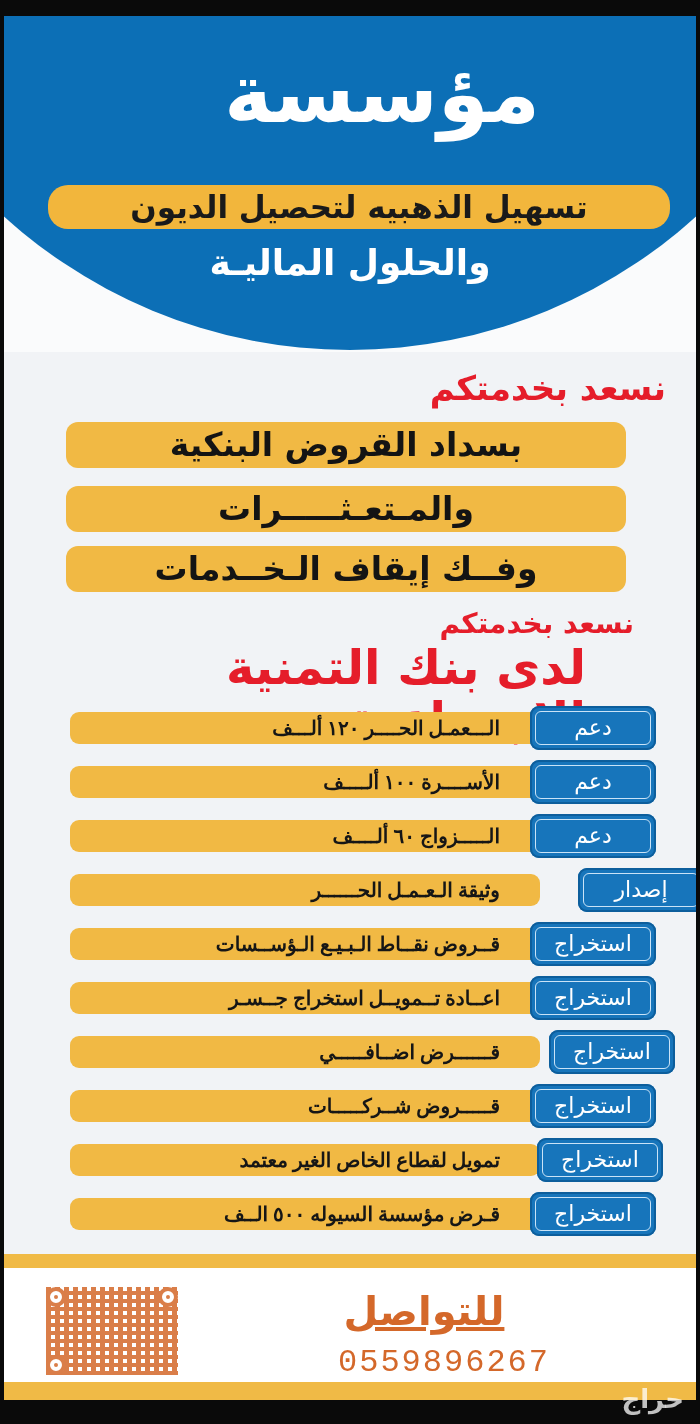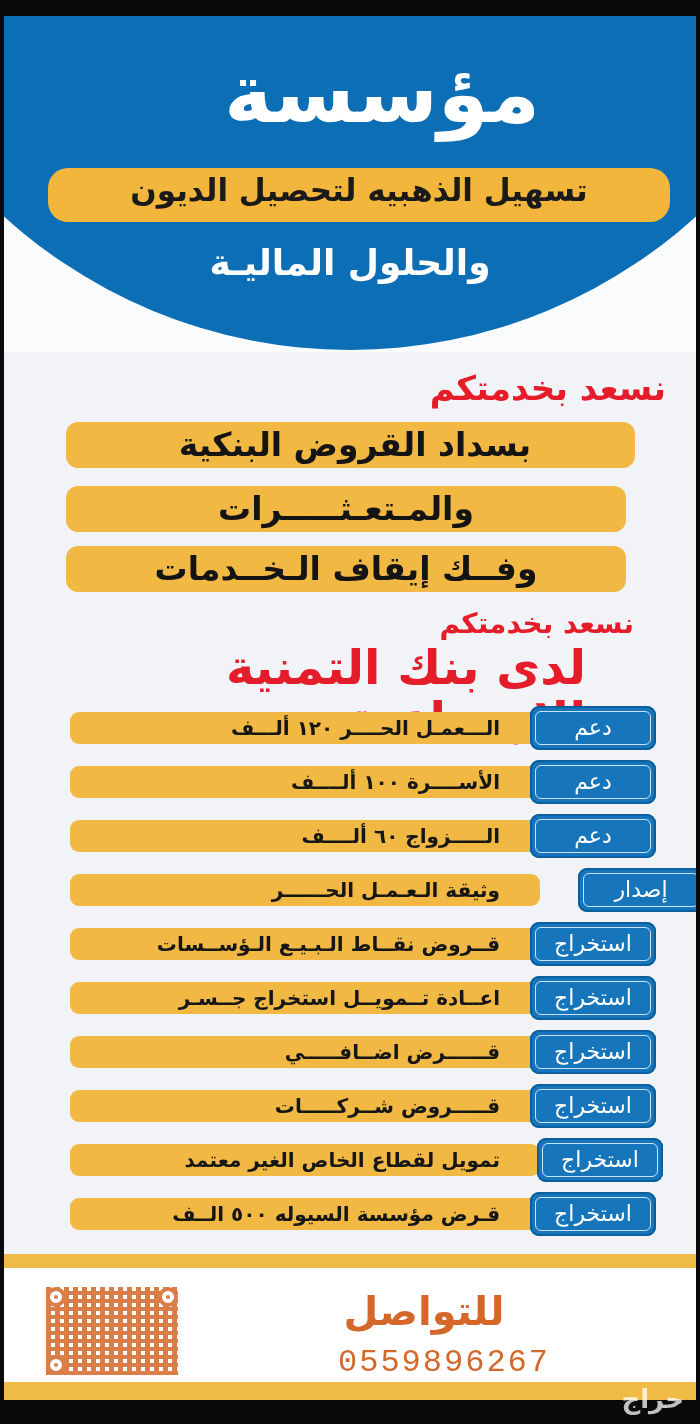--- a/index.html
+++ b/index.html
@@ -18,21 +18,21 @@
     position:absolute; left:-170px; top:-700px; width:1032px; height:1034px;
     border-radius:50%; background:#0c6fb6;
   }
   .hero-title {
     position:absolute; left:0; top:28px; width:692px; text-align:center;
     color:#fff; font-weight:bold; font-size:82px; line-height:100px;
     font-family:"DejaVu Sans", sans-serif;
     margin-left:32px;
   }
   .hero-subtitle {
-    position:absolute; left:44px; top:152px; width:622px; height:54px;
+    position:absolute; left:44px; top:169px; width:622px; height:44px;
     background:#f2b63c; border-radius:20px; text-align:center;
     font-weight:bold; font-size:31px; line-height:44px; color:#1a1a1a;
   }
   .hero-sub2 {
     position:absolute; left:0; top:222px; width:692px; text-align:center;
     color:#fff; font-weight:bold; font-size:36px; line-height:50px;
   }
   .red-text { position:absolute; color:#e51d2a; font-weight:bold; direction:rtl; }
   .serve-1 { right:30px; top:350px; font-size:34px; line-height:44px; }
   .serve-2 { right:62px; top:590px; font-size:28px; line-height:36px; }
@@ -40,21 +40,21 @@
   .yellow-pill {
     position:absolute; left:62px; width:560px; height:46px; background:#f1b944;
     border-radius:12px; text-align:center; font-weight:bold; font-size:33px;
     line-height:46px; color:#141414; direction:rtl;
   }
   .service-row { position:absolute; left:66px; width:586px; height:46px; }
   .row-bar {
     position:absolute; left:0; top:6px; width:470px; height:32px; background:#f1b944;
     border-radius:9px; direction:rtl; text-align:right; font-weight:bold; font-size:20px;
     line-height:32px; color:#161616; padding-right:40px; box-sizing:border-box;
-    white-space:nowrap; overflow:hidden;
+    white-space:nowrap; overflow:hidden;font-family:Liberation Serif, serif;
   }
   .row-badge {
     position:absolute; right:0; top:0; width:126px; height:44px; background:#1775bb;
     border-radius:9px; box-shadow:0 0 0 2px #0d5e9c inset;
   }
   .row-badge-inner {
     position:absolute; left:5px; top:5px; right:5px; bottom:5px;
     border:1.5px solid #c9e3f7; border-radius:6px; color:#fff; text-align:center;
     font-weight:normal; font-size:22px; line-height:31px; direction:rtl;
   }
@@ -67,21 +67,21 @@
     position:absolute; left:42px; top:33px; width:132px; height:88px;
     background:
       repeating-linear-gradient(90deg, #d4682a 0 5px, transparent 5px 9px),
       repeating-linear-gradient(0deg, #d4682a 0 4px, #fff 4px 8px);
     opacity:.85;
   }
   .qr-finder { position:absolute; width:20px; height:20px; border:4px solid #d4682a; border-radius:50%; background:#fff; box-sizing:border-box; }
   .qr-finder::after { content:""; position:absolute; left:4px; top:4px; width:4px; height:4px; background:#d4682a; border-radius:50%; }
   .contact-title {
     position:absolute; left:200px; top:30px; width:440px; text-align:center;
-    color:#d4682a; font-weight:bold; font-size:40px; line-height:54px; direction:rtl;
+    color:#d4682a; font-weight:bold; font-size:40px; line-height:54px; direction:rtl;text-decoration:underline;
   }
   .phones {
     position:absolute; left:205px; top:86px; width:470px; text-align:center;
     color:#d4682a; font-size:32px; line-height:40px; letter-spacing:2px;
     font-family:"DejaVu Sans Mono", monospace;
   }
   .phones span { margin:0 28px;font-family:Liberation Mono, monospace; }
   .watermark {
     position:absolute; right:16px; top:1384px; color:rgba(255,255,255,.75);
     font-weight:bold; font-size:26px; line-height:30px; direction:rtl;
@@ -94,21 +94,21 @@
 
   <div class="hero">
     <div class="hero-blue"></div>
     <div class="hero-title">مؤسسة</div>
     <div class="hero-subtitle">تسهيل الذهبيه لتحصيل الديون</div>
     <div class="hero-sub2">والحلول الماليـة</div>
   </div>
 
   <div class="red-text serve-1">نسعد بخدمتكم</div>
 
-  <div class="yellow-pill" style="top:406px;padding-left:9px;">بسداد القروض البنكية</div>
+  <div class="yellow-pill" style="top:406px;">بسداد القروض البنكية</div>
   <div class="yellow-pill" style="top:530px;">وفــك إيقاف الـخــدمات</div>
   <div class="yellow-pill" style="top:470px;">والمـتعـثـــــرات</div>
 
   <div class="red-text serve-2">نسعد بخدمتكم</div>
   <div class="red-text bank-title">لدى بنك التمنية الإجتماعية</div>
 
   <div class="service-row" style="top:690px;">
     <div class="row-bar">الـــعمـل الحــــر   ١٢٠ ألـــف</div>
     <div class="row-badge">
         <div class="row-badge-inner">دعم</div>
@@ -137,21 +137,21 @@
     <div class="row-badge">
         <div class="row-badge-inner">استخراج</div>
       </div>
   </div>
   <div class="service-row" style="top:960px;">
     <div class="row-bar">اعــادة تــمويــل استخراج جــسـر</div>
     <div class="row-badge">
         <div class="row-badge-inner">استخراج</div>
       </div>
   </div>
-  <div class="service-row" style="top:1014px;">
+  <div class="service-row" style="top:1014px;padding-left:19px;">
     <div class="row-bar">قــــــرض اضــافـــــي</div>
     <div class="row-badge">
         <div class="row-badge-inner">استخراج</div>
       </div>
   </div>
   <div class="service-row" style="top:1068px;">
     <div class="row-bar">قـــــروض شــركـــــات</div>
     <div class="row-badge">
         <div class="row-badge-inner">استخراج</div>
       </div>

